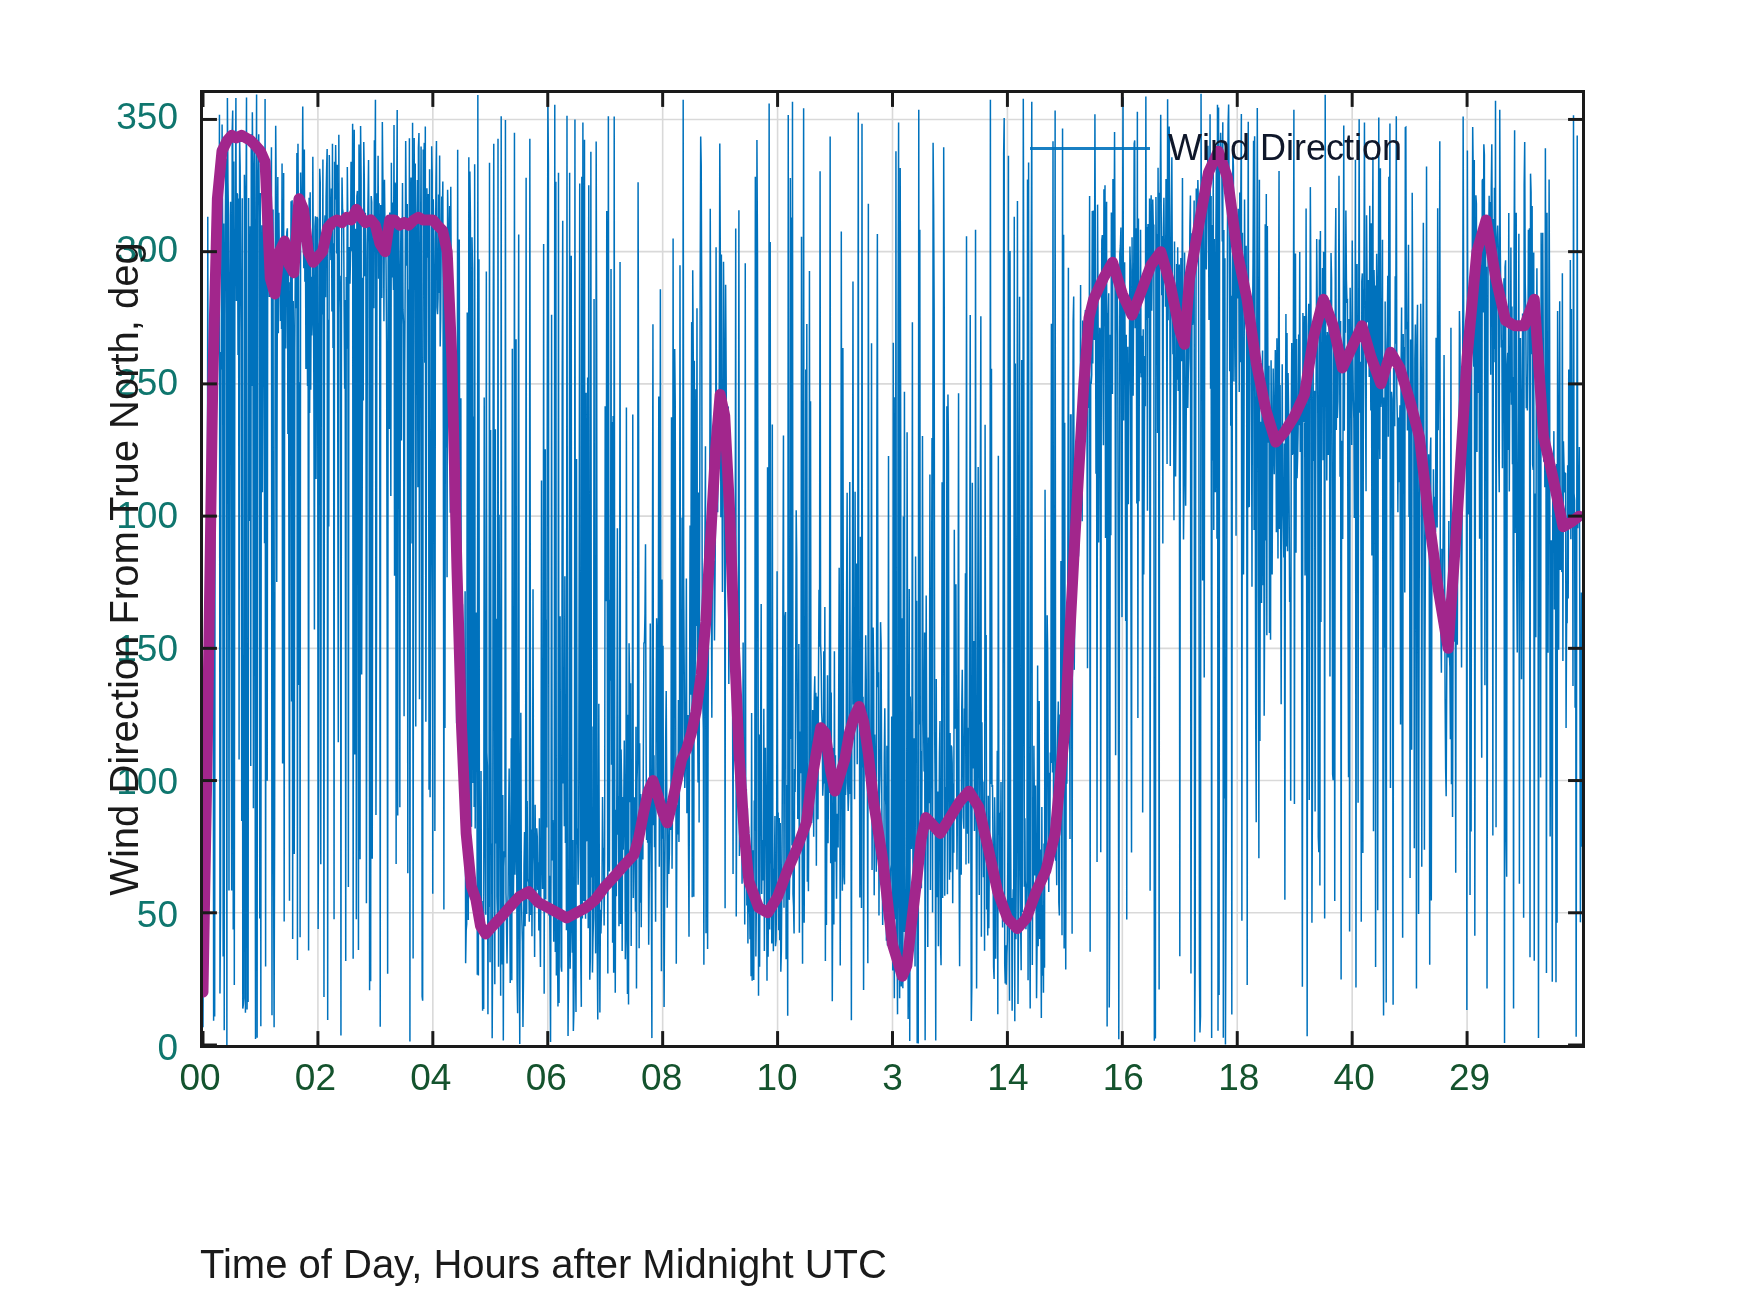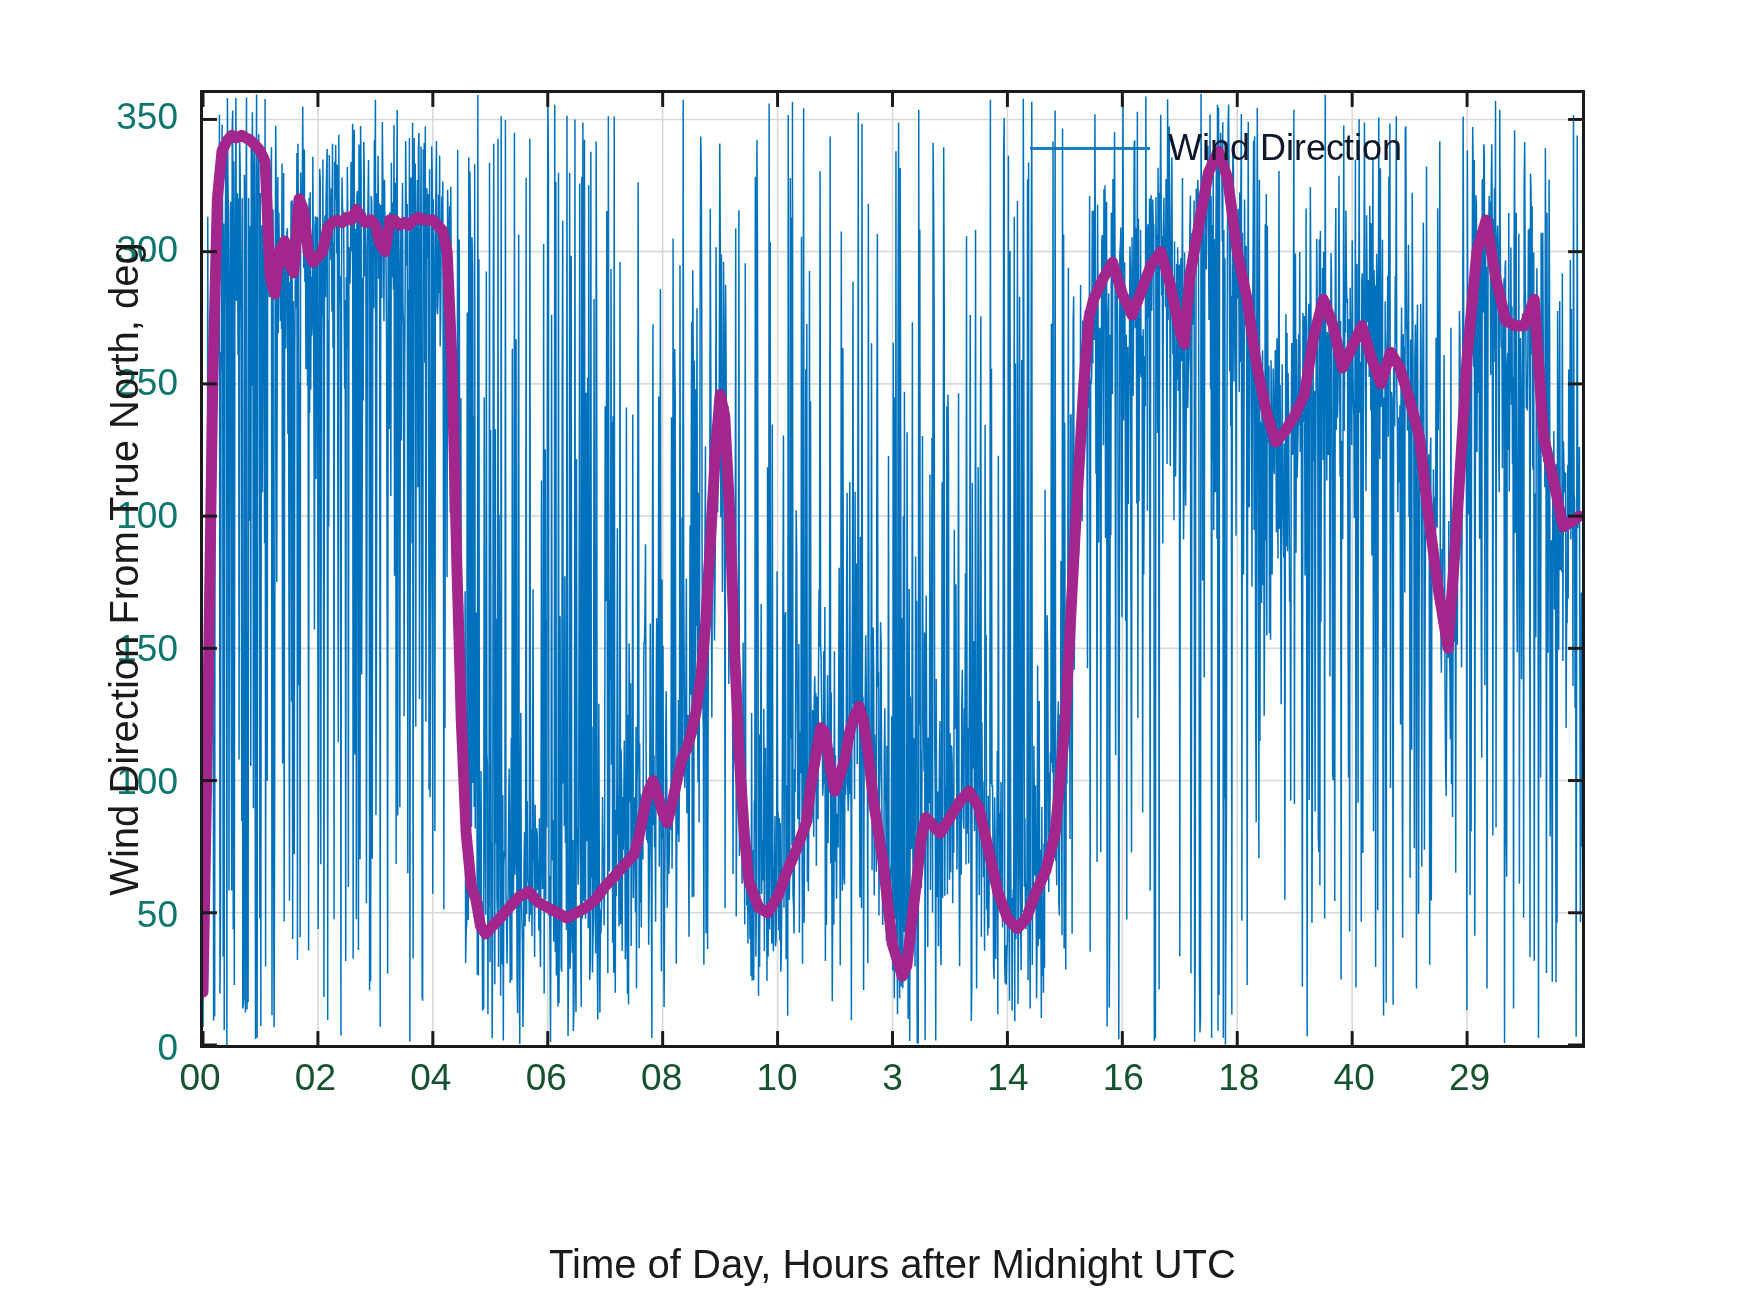--- a/index.html
+++ b/index.html
@@ -92,21 +92,20 @@
     color: #1a1a1a;
     text-align: center;
     line-height: 56px;
     white-space: nowrap;
   }
   #xlabel {
     position: absolute;
     left: 200px;
     top: 1240px;
     width: 1385px;
-    text-align: center;
     font-size: 40px;
     color: #1a1a1a;
     line-height: 48px;
     white-space: nowrap;
   }
 
   
   #legend {
     position: absolute;
     left: 1030px;

